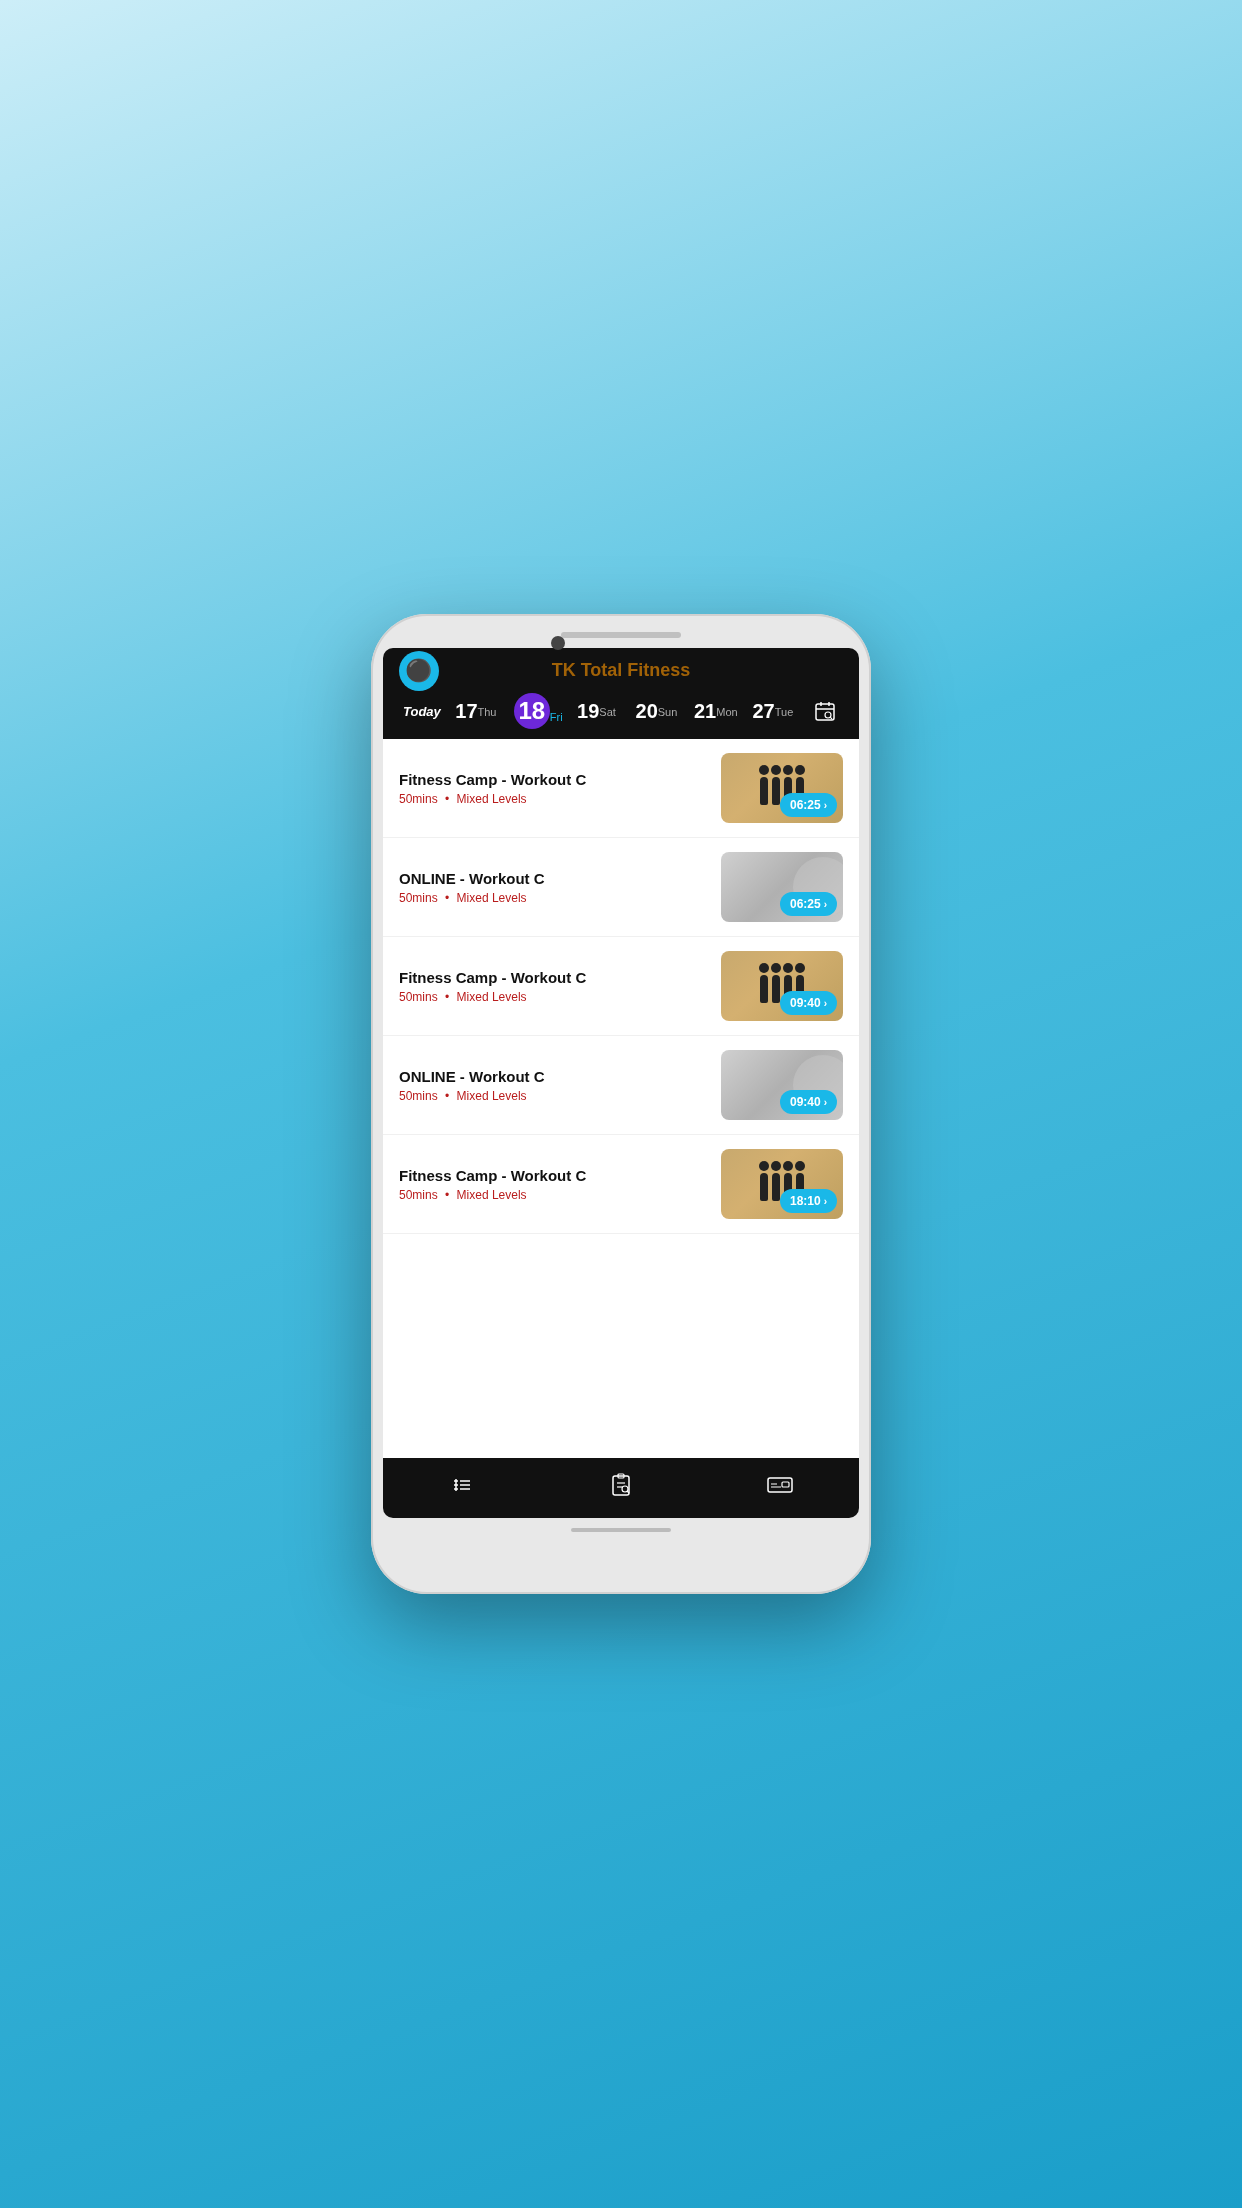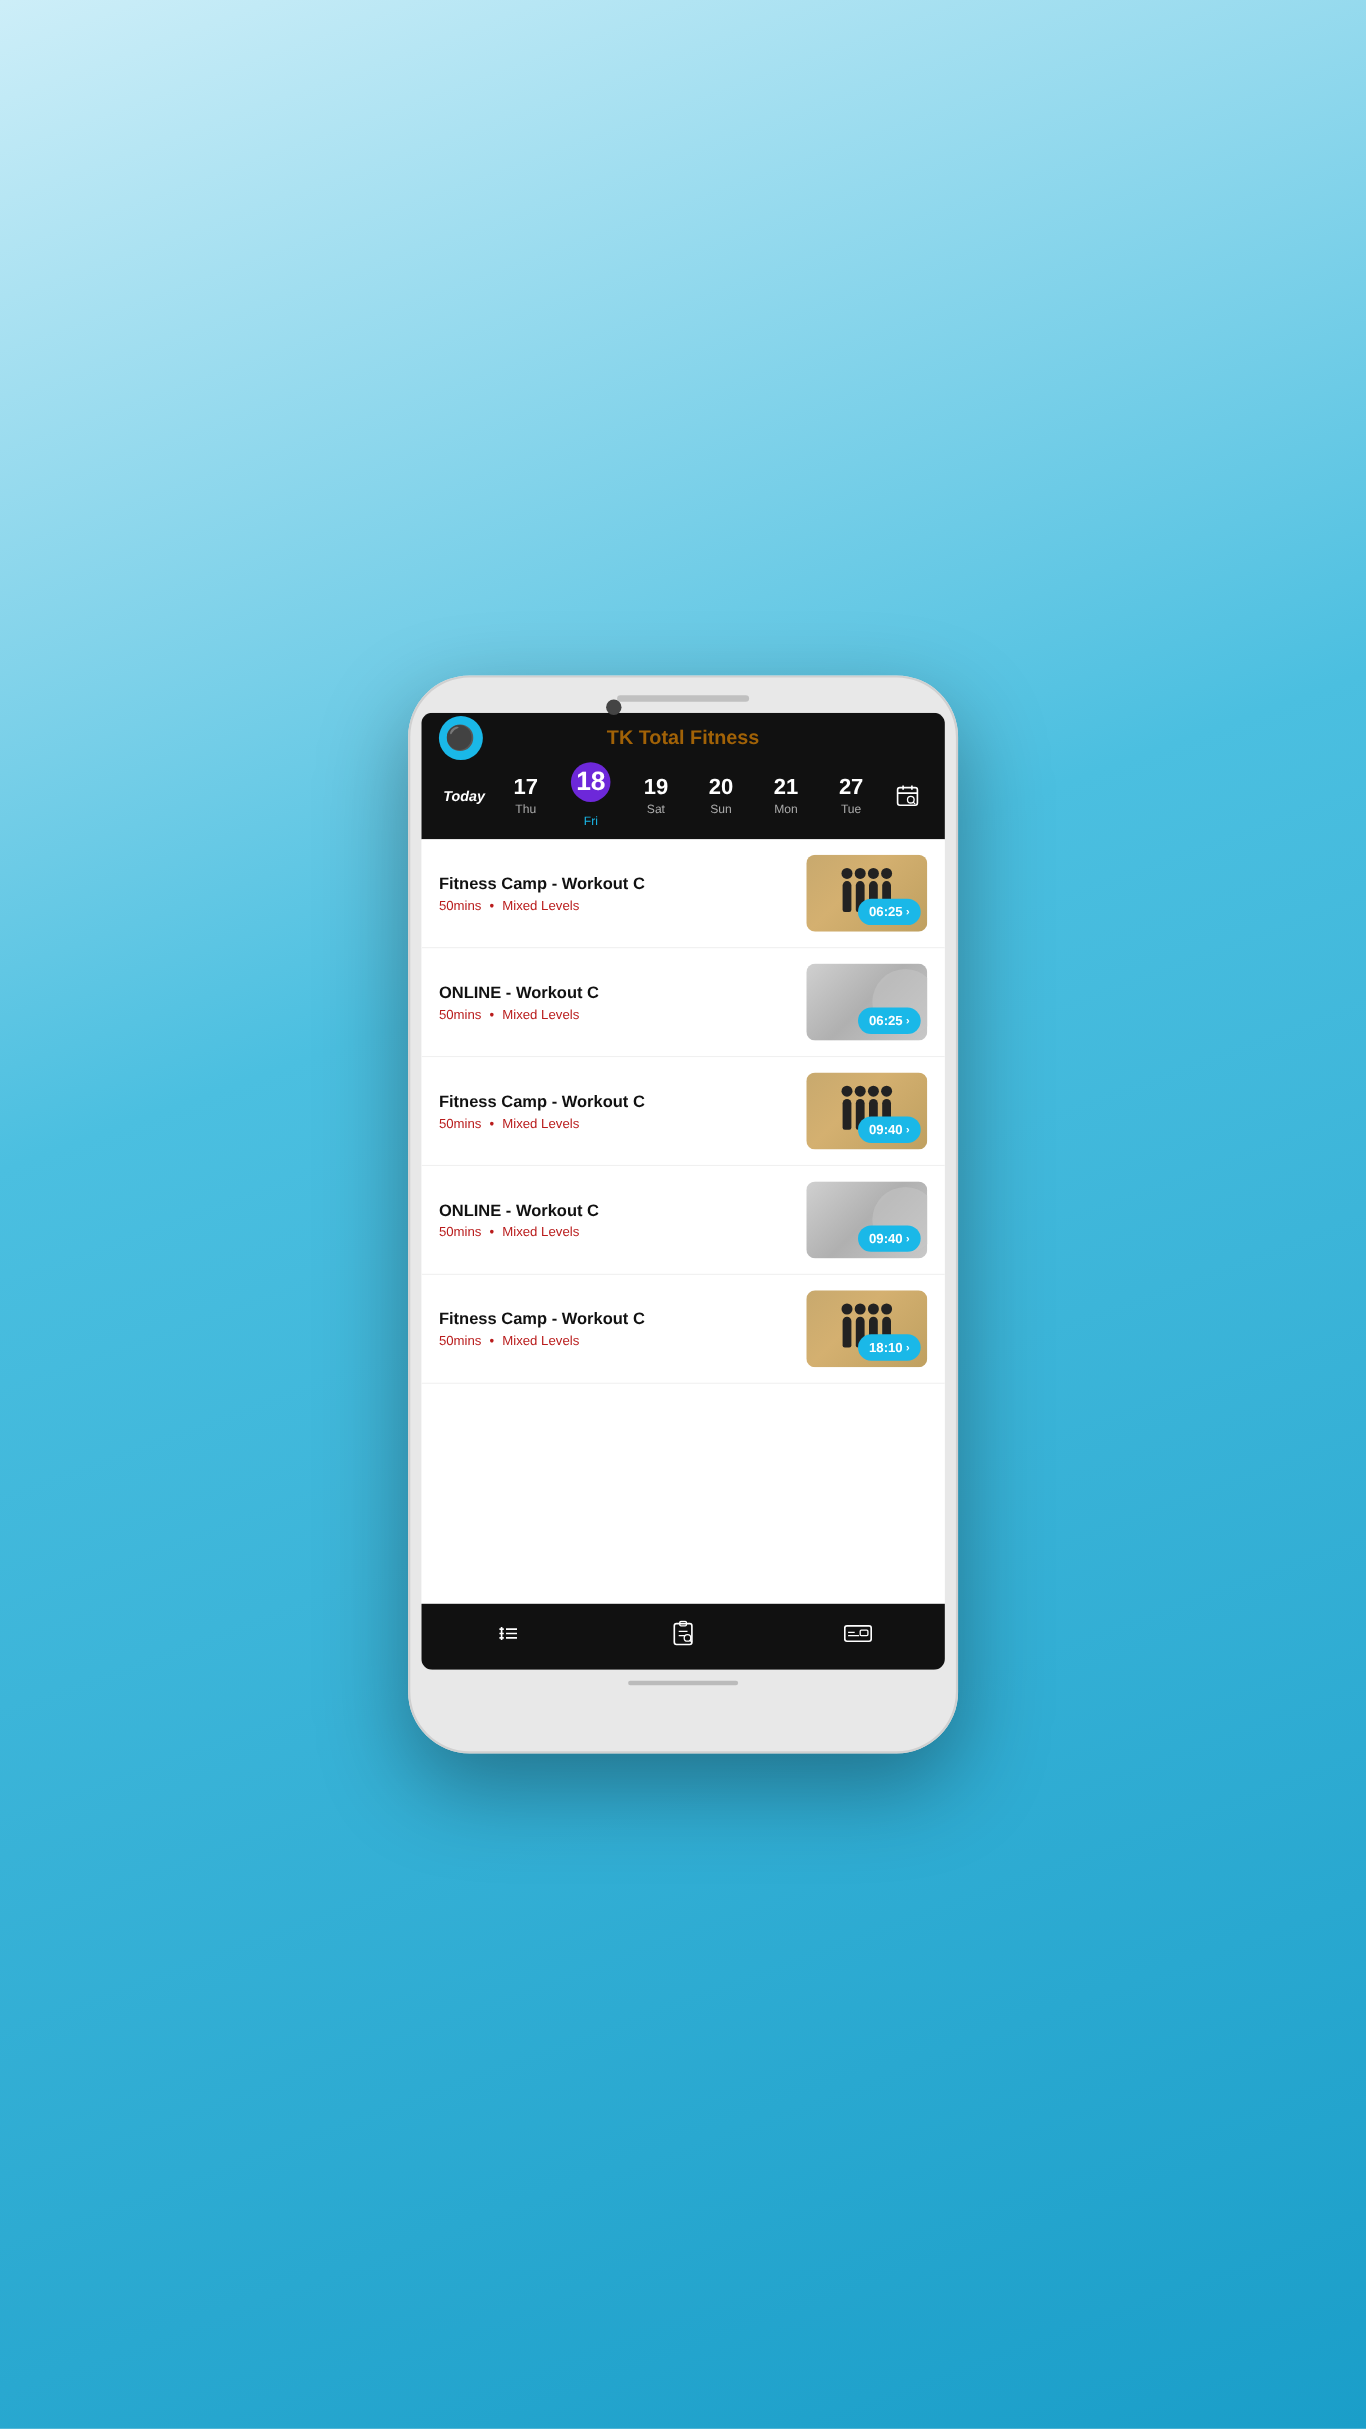--- a/index.html
+++ b/index.html
@@ -108,21 +108,20 @@
     .today-label {
       font-size: 13px;
       font-weight: 700;
       color: white;
       min-width: 36px;
       font-style: italic;
     }
 
     .day-item {
       display: flex;
-      flex-direction: column;
       align-items: center;
       min-width: 44px;
     }
 
     .day-number {
       font-size: 20px;
       font-weight: 600;
       color: white;
       line-height: 1.2;
     }
@@ -191,21 +190,21 @@
     .class-meta {
       font-size: 12px;
       color: #b91c1c;
     }
 
     .class-meta .dot {
       margin: 0 4px;
     }
 
     .class-thumbnail {
-      width: 110px;
+      width: 122px;
       height: 70px;
       border-radius: 8px;
       overflow: hidden;
       position: relative;
       flex-shrink: 0;
     }
 
     .thumbnail-bg {
       width: 100%;
       height: 100%;

